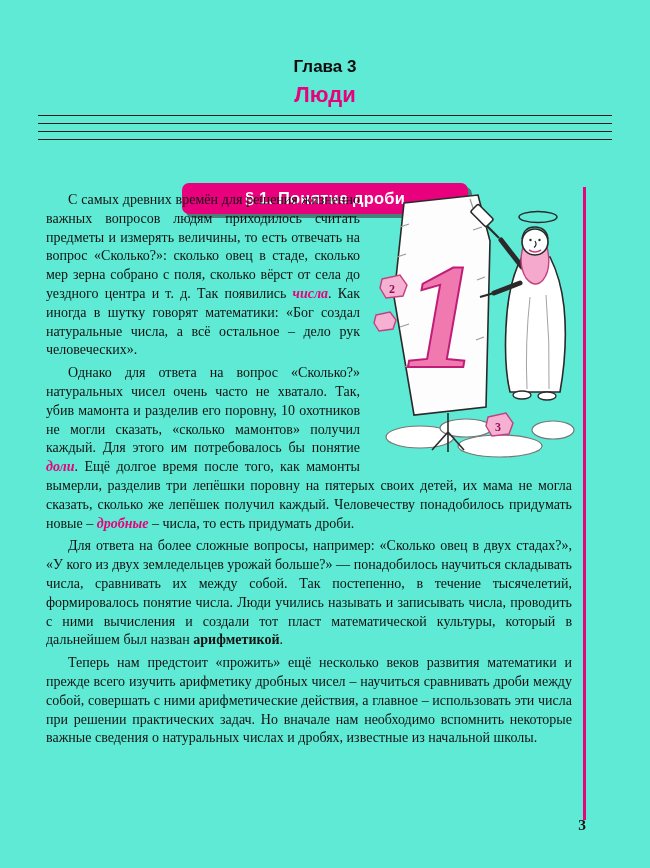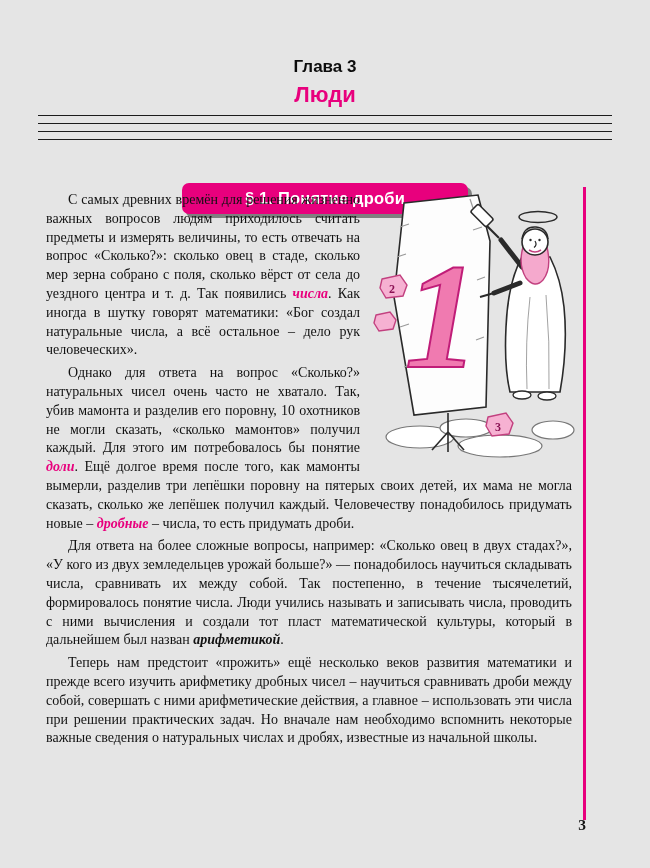--- a/index.html
+++ b/index.html
@@ -2,21 +2,21 @@
 <html lang="ru" style="--accent: #e8007d;"><head>
 <meta charset="utf-8">
 <style>
   :root { --accent: #e8007d; }
   * { box-sizing: border-box; }
   body { margin: 0; background: #888; }
   .page {
     position: relative;
     width: 650px; height: 868px;
     margin: 0 auto;
-    background: #e5e5e5;
+    background: #5eead4;
     font-family: "Liberation Serif", serif;
     color: #111;
     overflow: hidden;
   }
   .chapter-label {
     position: absolute; top: 57px; left: 0; width: 650px;
     text-align: center;
     font-family: "Liberation Sans", sans-serif;
     font-weight: bold; font-size: 17px; color: #0c0c0c;
   }
@@ -47,21 +47,21 @@
     font-size: 14px; line-height: 18.8px;
     text-align: justify;
   }
   .illu {
     float: right;
     width: 206px; height: 272px;
     margin: 0 0 6px 10px;
   }
   .para { margin: 4px; text-indent: 22px; }
   .run-accent { color: var(--accent); font-weight: bold; font-style: italic; }
-  .run-em { font-weight: bold; font-style: italic; }
+  .run-em { font-weight: bold; }
   .side-rule {
     position: absolute; left: 583px; top: 187px;
     width: 3px; height: 633px;
     background: var(--accent);
   }
   .page-number {
     position: absolute; left: 546px; top: 816px; width: 40px;
     text-align: right; font-size: 15.5px; font-weight: bold; color: #111;
   }
 </style>

